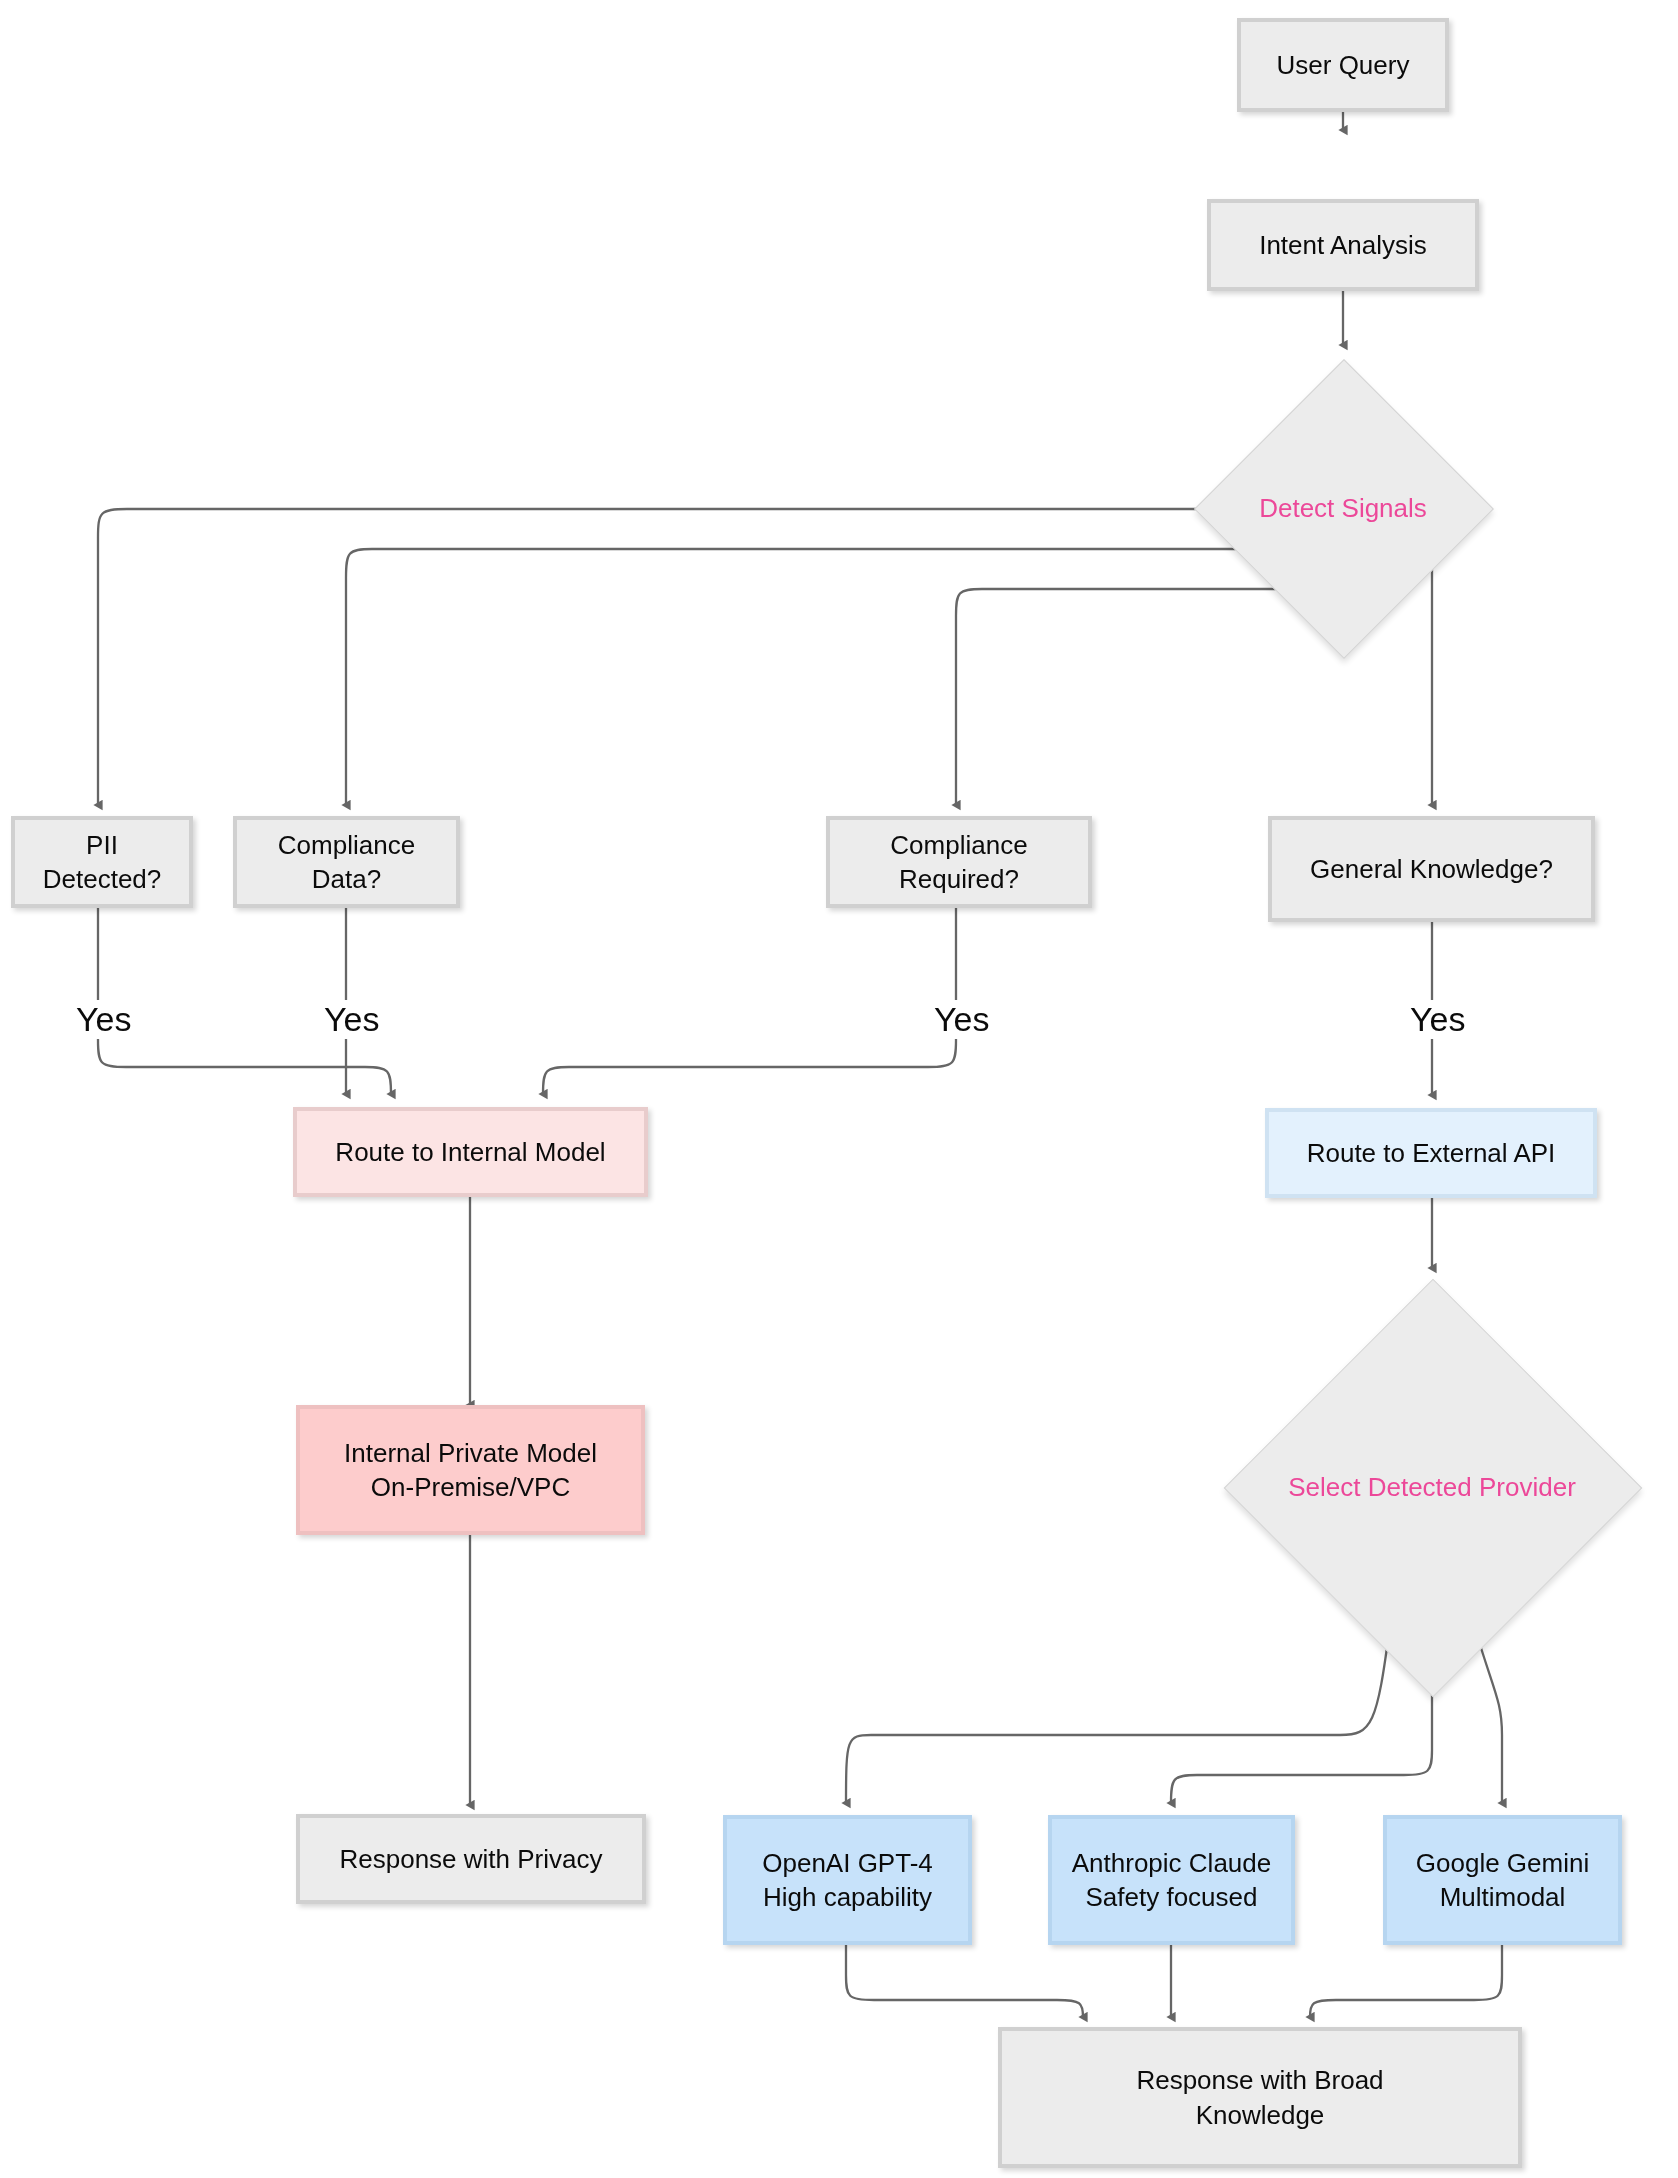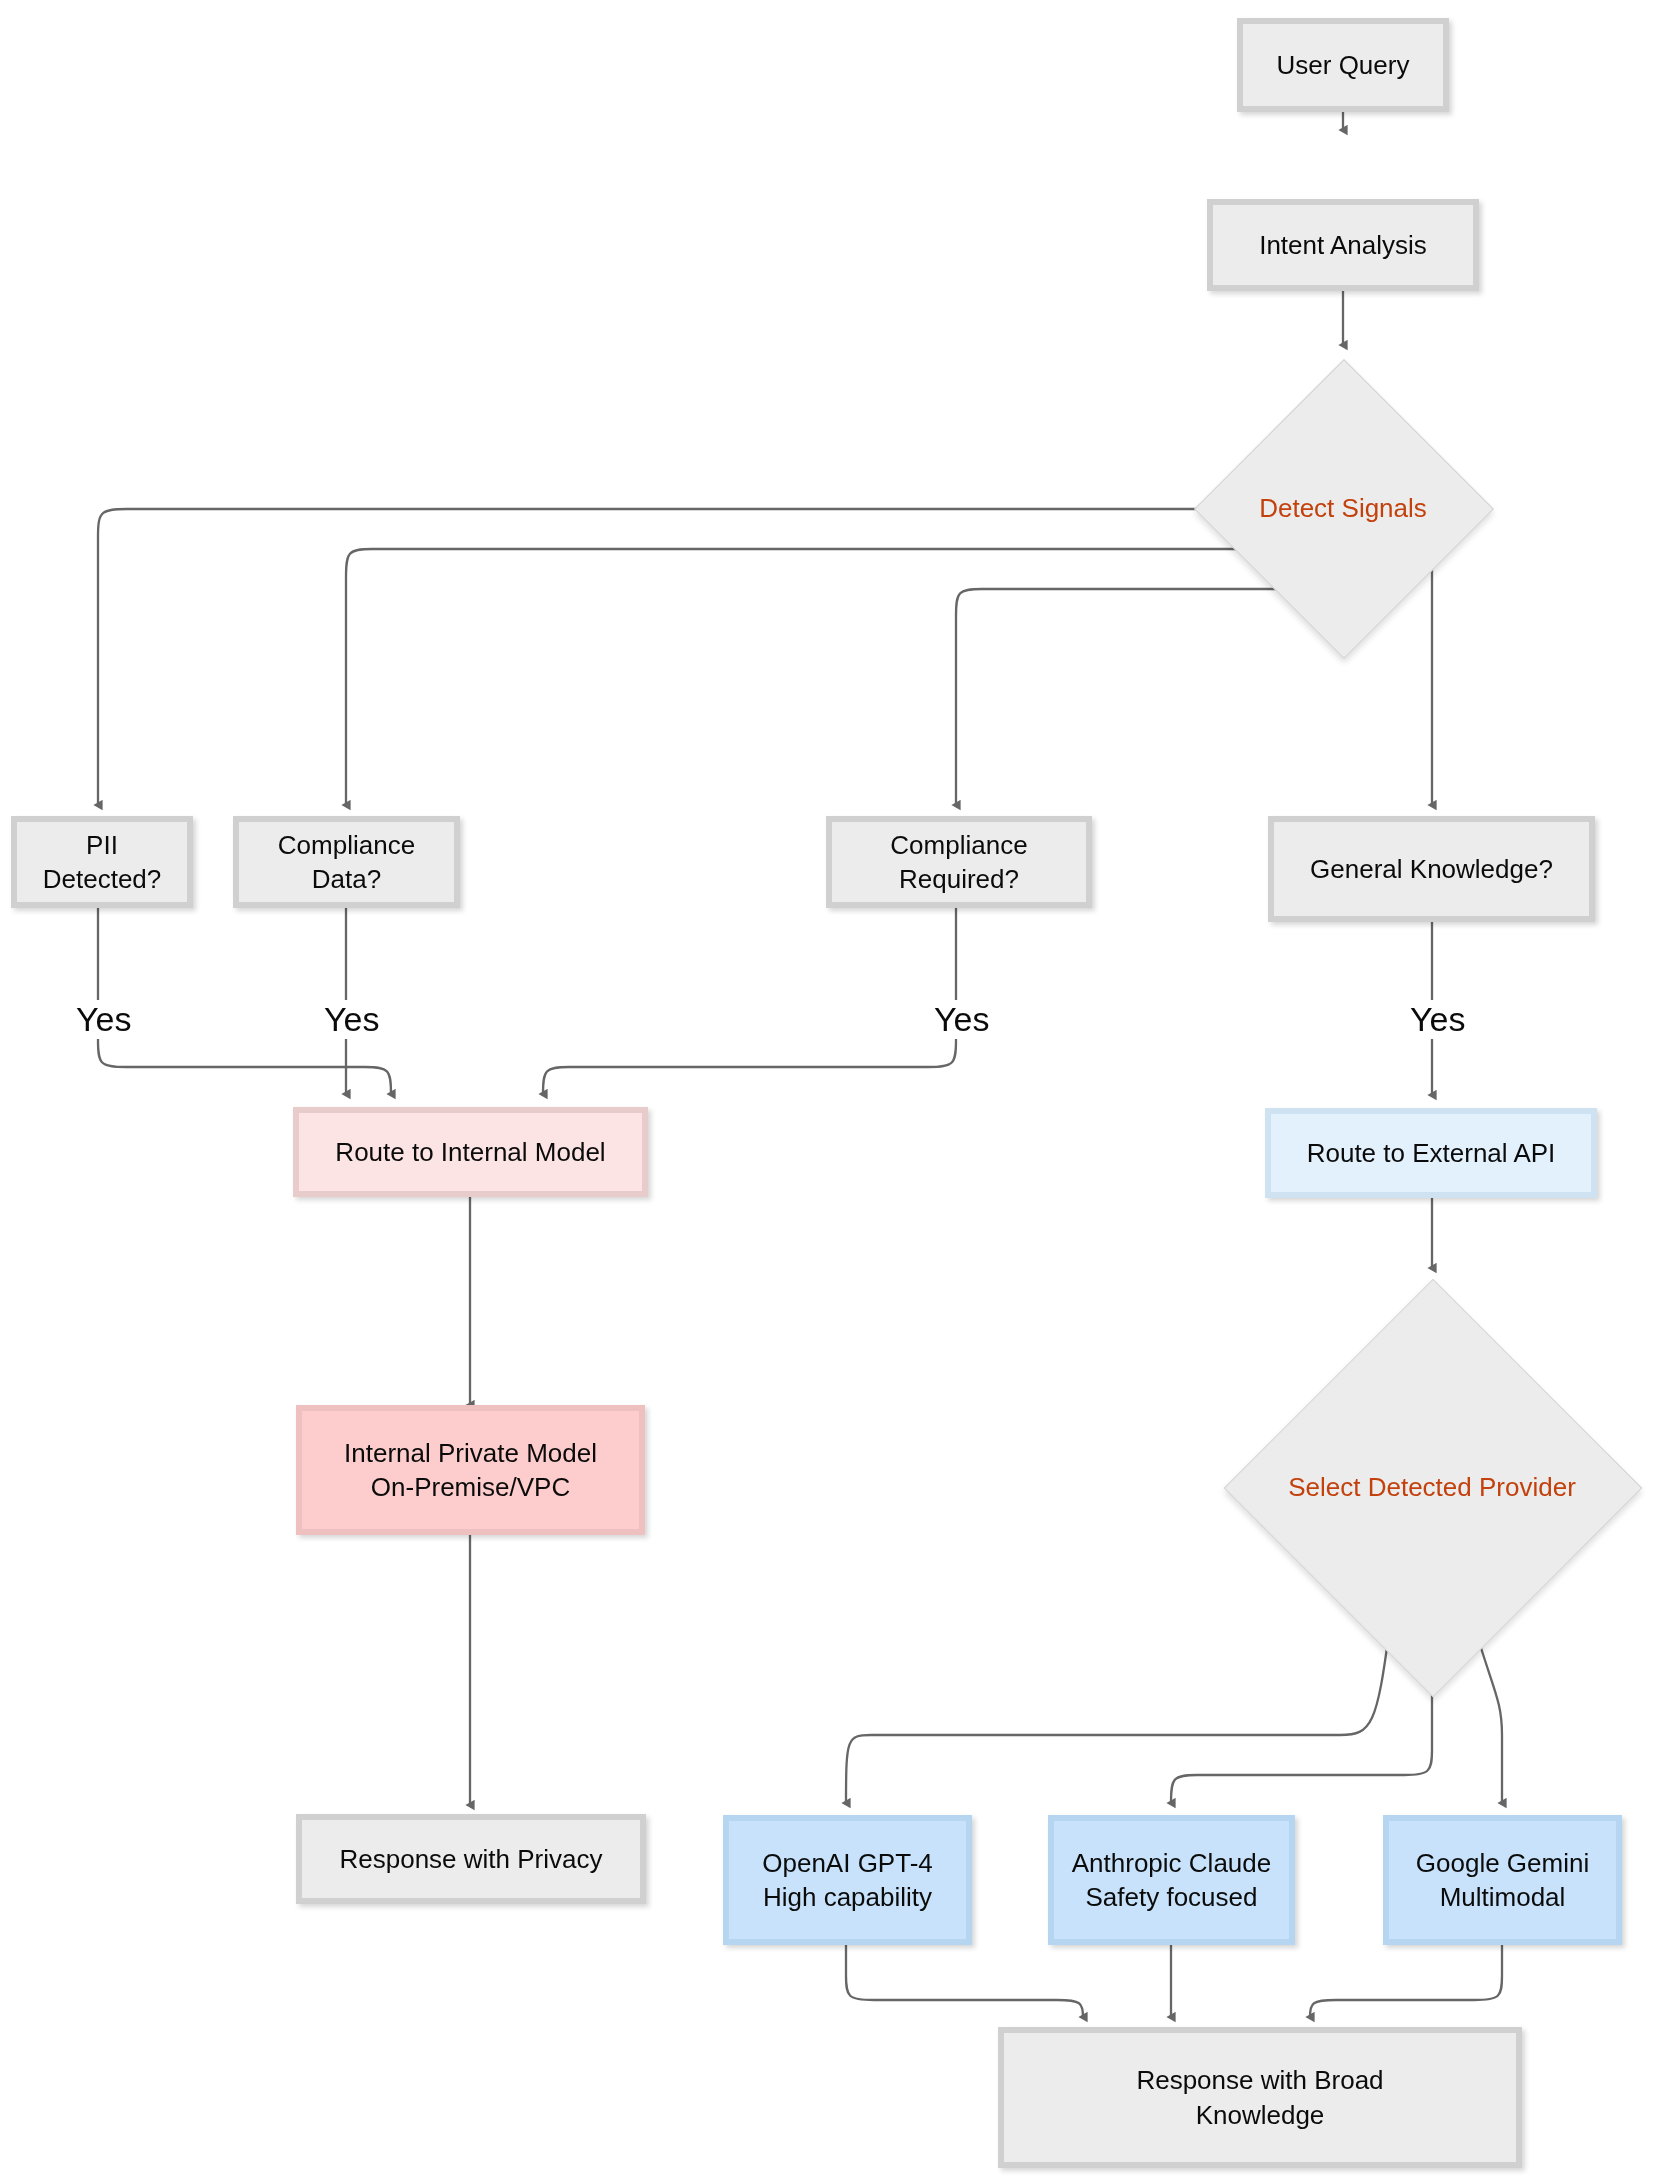--- a/index.html
+++ b/index.html
@@ -26,21 +26,21 @@
   .node {
     position: absolute;
     box-sizing: border-box;
     display: flex;
     align-items: center;
     justify-content: center;
     text-align: center;
     font-size: 26px;
     color: #0b0b0b;
     line-height: 1.32;
-    border: 6px solid #a16207;
+    border: 4px solid #a16207;
     background: #ececec;
     box-shadow: 3px 3px 5px rgba(0,0,0,0.16);
     padding: 20px 10px;
     white-space: pre-line;
   }
   .node.grey    { background: #ececec; border-color: #d0d0d0; }
   .node.pinkLt  { background: #fce4e4; border-color: #e8cccc; }
   .node.pinkDk  { background: #fdcccc; border-color: #eec0c0; }
   .node.blueLt  { background: #e3f1fd; border-color: #cfe2f2; }
   .node.blueDk  { background: #c7e2fa; border-color: #b6d5f0; }
@@ -52,21 +52,21 @@
     transform: rotate(45deg);
     box-shadow: 3px 3px 6px rgba(0,0,0,0.13);
   }
   .diamond-label {
     position: absolute;
     display: flex;
     align-items: center;
     justify-content: center;
     text-align: center;
     font-size: 26px;
-    color: #c2410c;
+    color: #ec4899;
     font-family: "Liberation Sans", sans-serif;
     pointer-events: none;
   }
   .edge-label {
     position: absolute;
     font-size: 34px;
     color: #0b0b0b;
     font-family: "Liberation Sans", sans-serif;
     background: #ffffff;
     padding: 0 4px;

